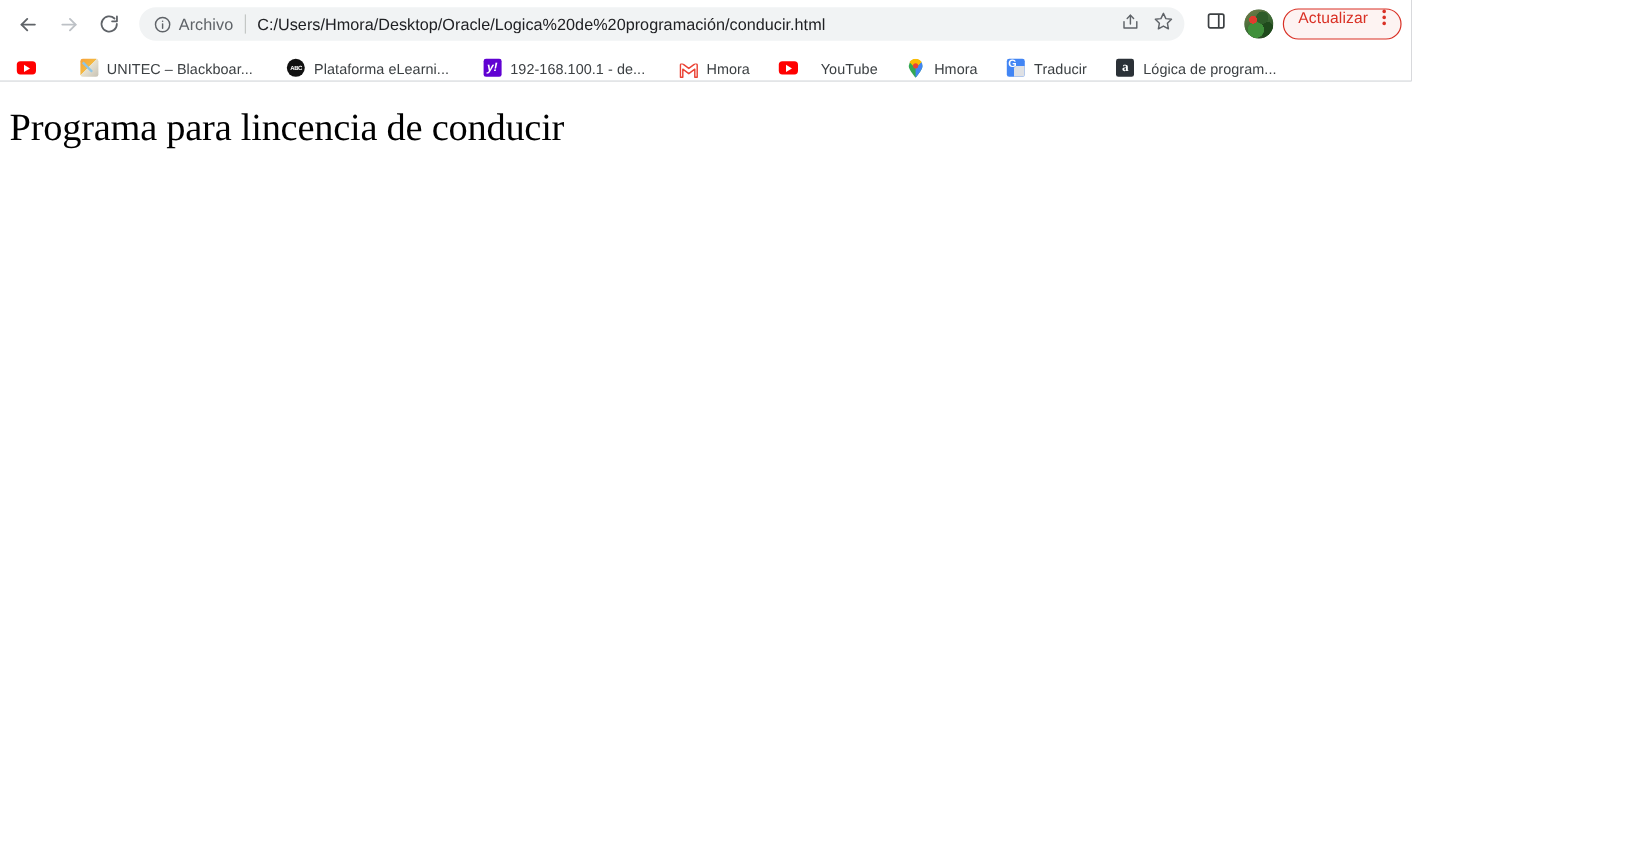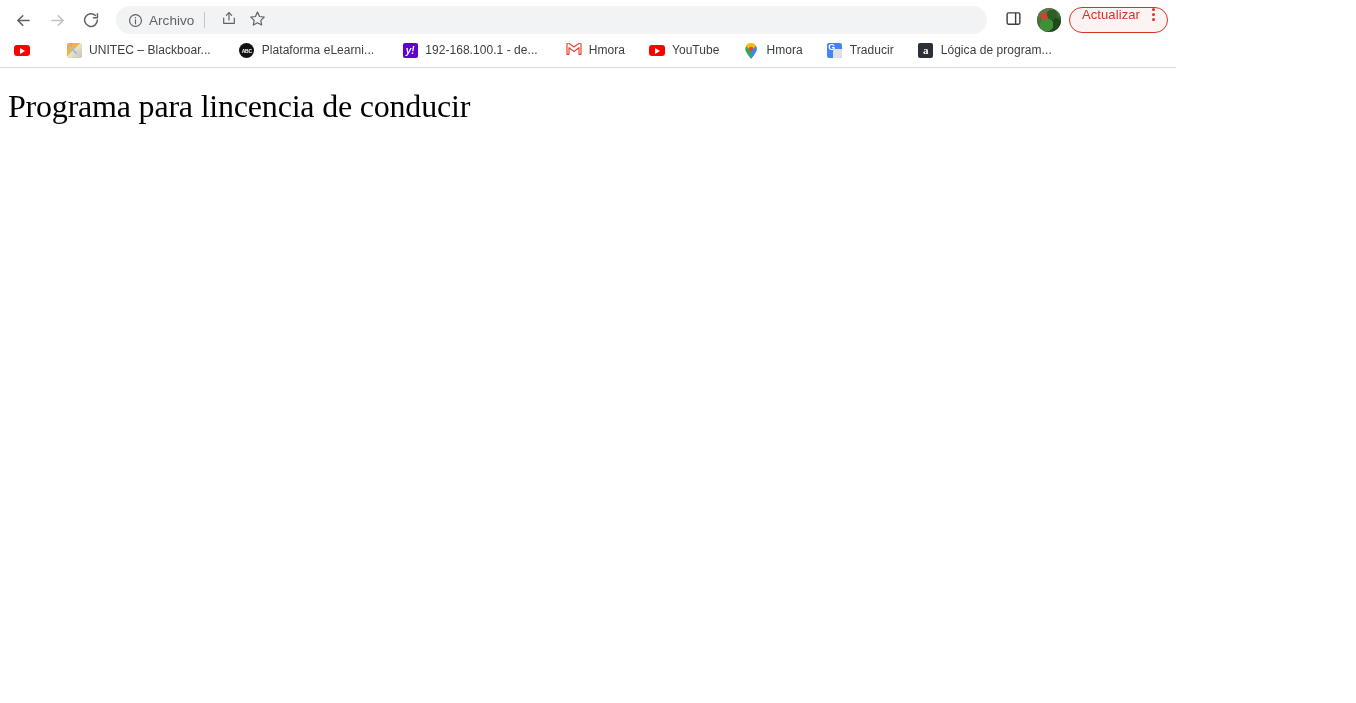--- a/index.html
+++ b/index.html
@@ -159,21 +159,21 @@
     height: 28px;
     display: flex;
     align-items: center;
     padding: 0 8px;
     background: #ffffff;
     border-bottom: 1px solid #dadce0;
   }
 
   .bookmark {
     display: flex;
-    align-items: flex-start;
+    align-items: flex-end;
     height: 22px;
     padding: 0 6px;
     border-radius: 4px;
     flex: 0 0 auto;
     margin-right: 2px;
   }
   .bookmark-label {
     font-size: 12px;
     color: #3c4043;
     white-space: nowrap;
@@ -308,20 +308,21 @@
     <div id="omnibox">
       <span id="site-info-icon">
         <svg width="15" height="15" viewBox="0 0 24 24" fill="none" stroke="#5f6368" stroke-width="1.9">
           <circle cx="12" cy="12" r="9.5"></circle>
           <line x1="12" y1="11" x2="12" y2="17" stroke-linecap="round"></line>
           <circle cx="12" cy="7.6" r="1.05" fill="#5f6368" stroke="none"></circle>
         </svg>
       </span>
       <span id="scheme-label">Archivo</span>
       <span id="omnibox-separator"></span>
+      <span id="url-text" title="C:/Users/Hmora/Desktop/Oracle/Logica%20de%20programación/conducir.html">C:/Users/Hmora/Desktop/Oracle/Logica%20de%20programación/conducir.html</span>
 
       <span class="omni-action">
         <span>
           <svg width="16" height="16" viewBox="0 0 24 24" fill="none" stroke="#5f6368" stroke-width="1.8" stroke-linecap="round" stroke-linejoin="round">
             <path d="M4 12v8h16v-8"></path>
             <path d="M12 15V4"></path>
             <polyline points="8 8 12 4 16 8"></polyline>
           </svg>
         </span>
       </span>
@@ -389,21 +390,21 @@
 
     <div class="bookmark" style="margin-left:14px;">
       <span class="bm-icon ic-gmail">
         <svg width="16" height="12" viewBox="0 0 24 18">
           <path d="M1.5 17h3V7l7.5 5.6L19.5 7v10h3V1.8a1.8 1.8 0 0 0-2.9-1.4L12 6 4.4.4A1.8 1.8 0 0 0 1.5 1.8z" fill="none" stroke="#ea4335" stroke-width="1.8" stroke-linejoin="round"></path>
         </svg>
       </span>
       <span class="bookmark-label">Hmora</span>
     </div>
 
-    <div class="bookmark" style="margin-left:10px;">
+    <div class="bookmark" style="margin-left:10px;gap:12px;">
       <span class="bm-icon">
           <span class="ic-youtube"></span>
         </span>
       <span class="bookmark-label">YouTube</span>
     </div>
 
     <div class="bookmark ic-maps" style="margin-left:10px;">
       <span class="bm-icon">
         <svg width="14" height="16" viewBox="0 0 24 28">
           <path d="M12 27.5C12 27.5 2 16.5 2 10.5a10 10 0 0 1 20 0c0 6-10 17-10 17z" fill="#34a853"></path>

